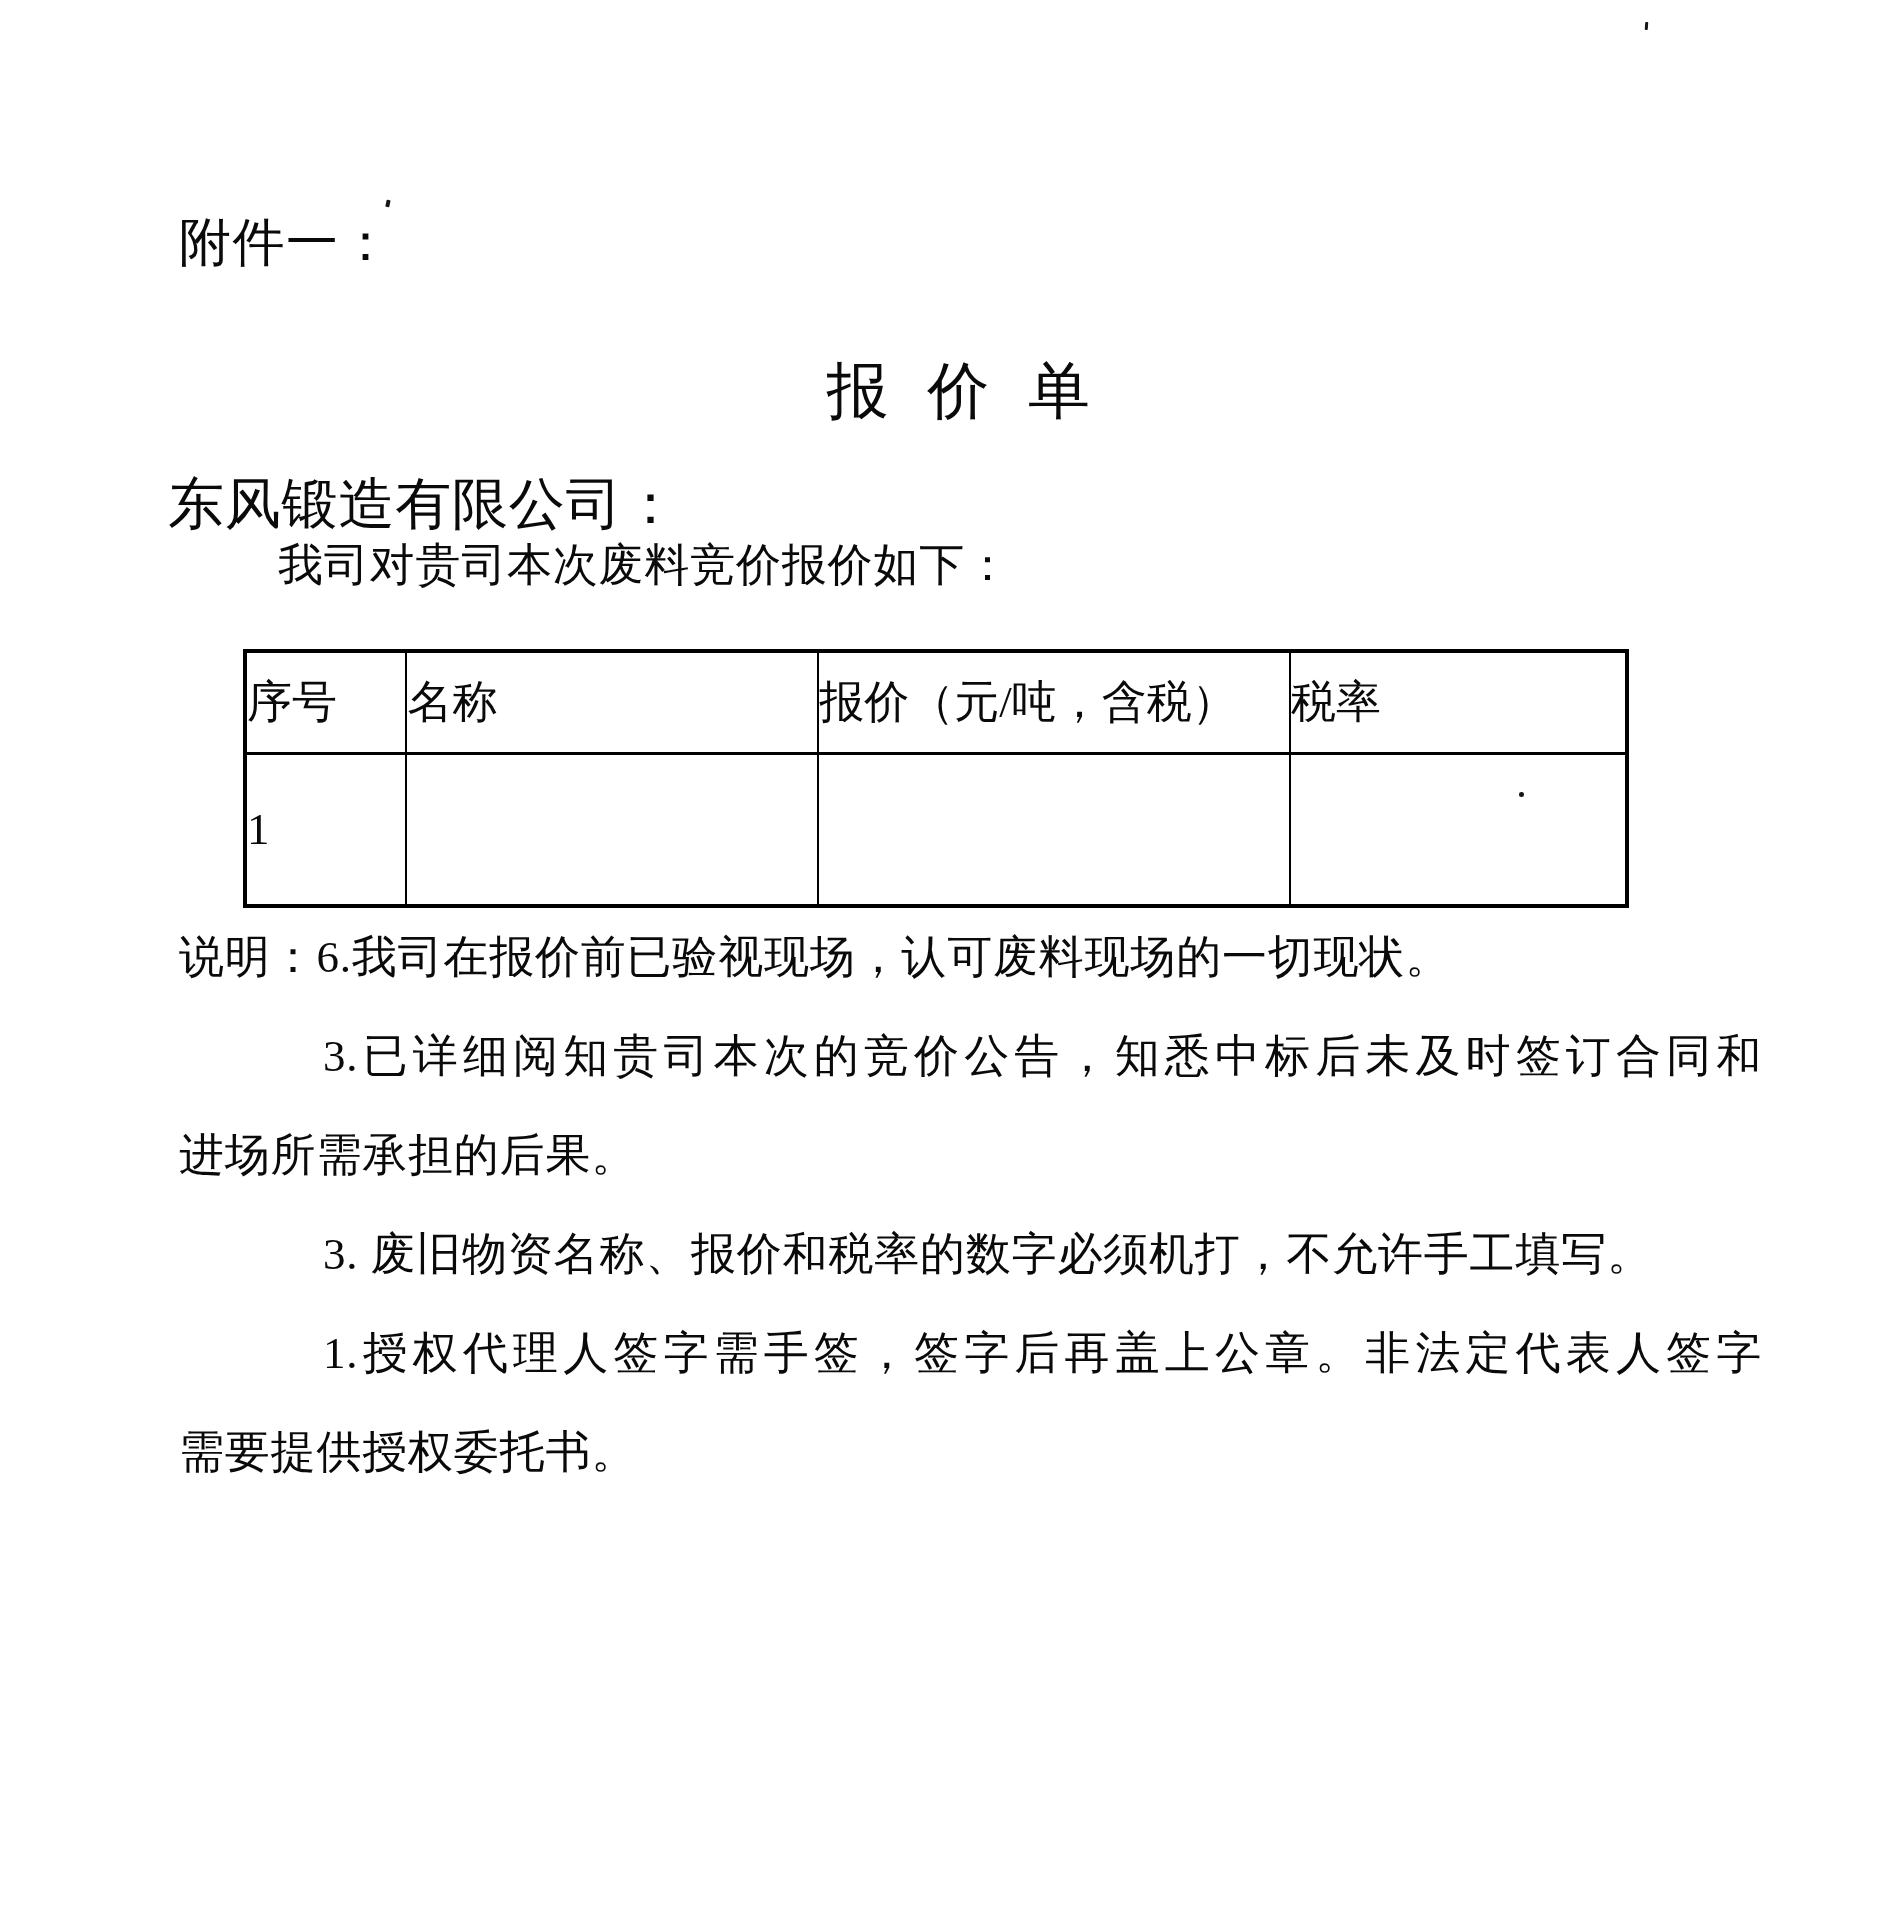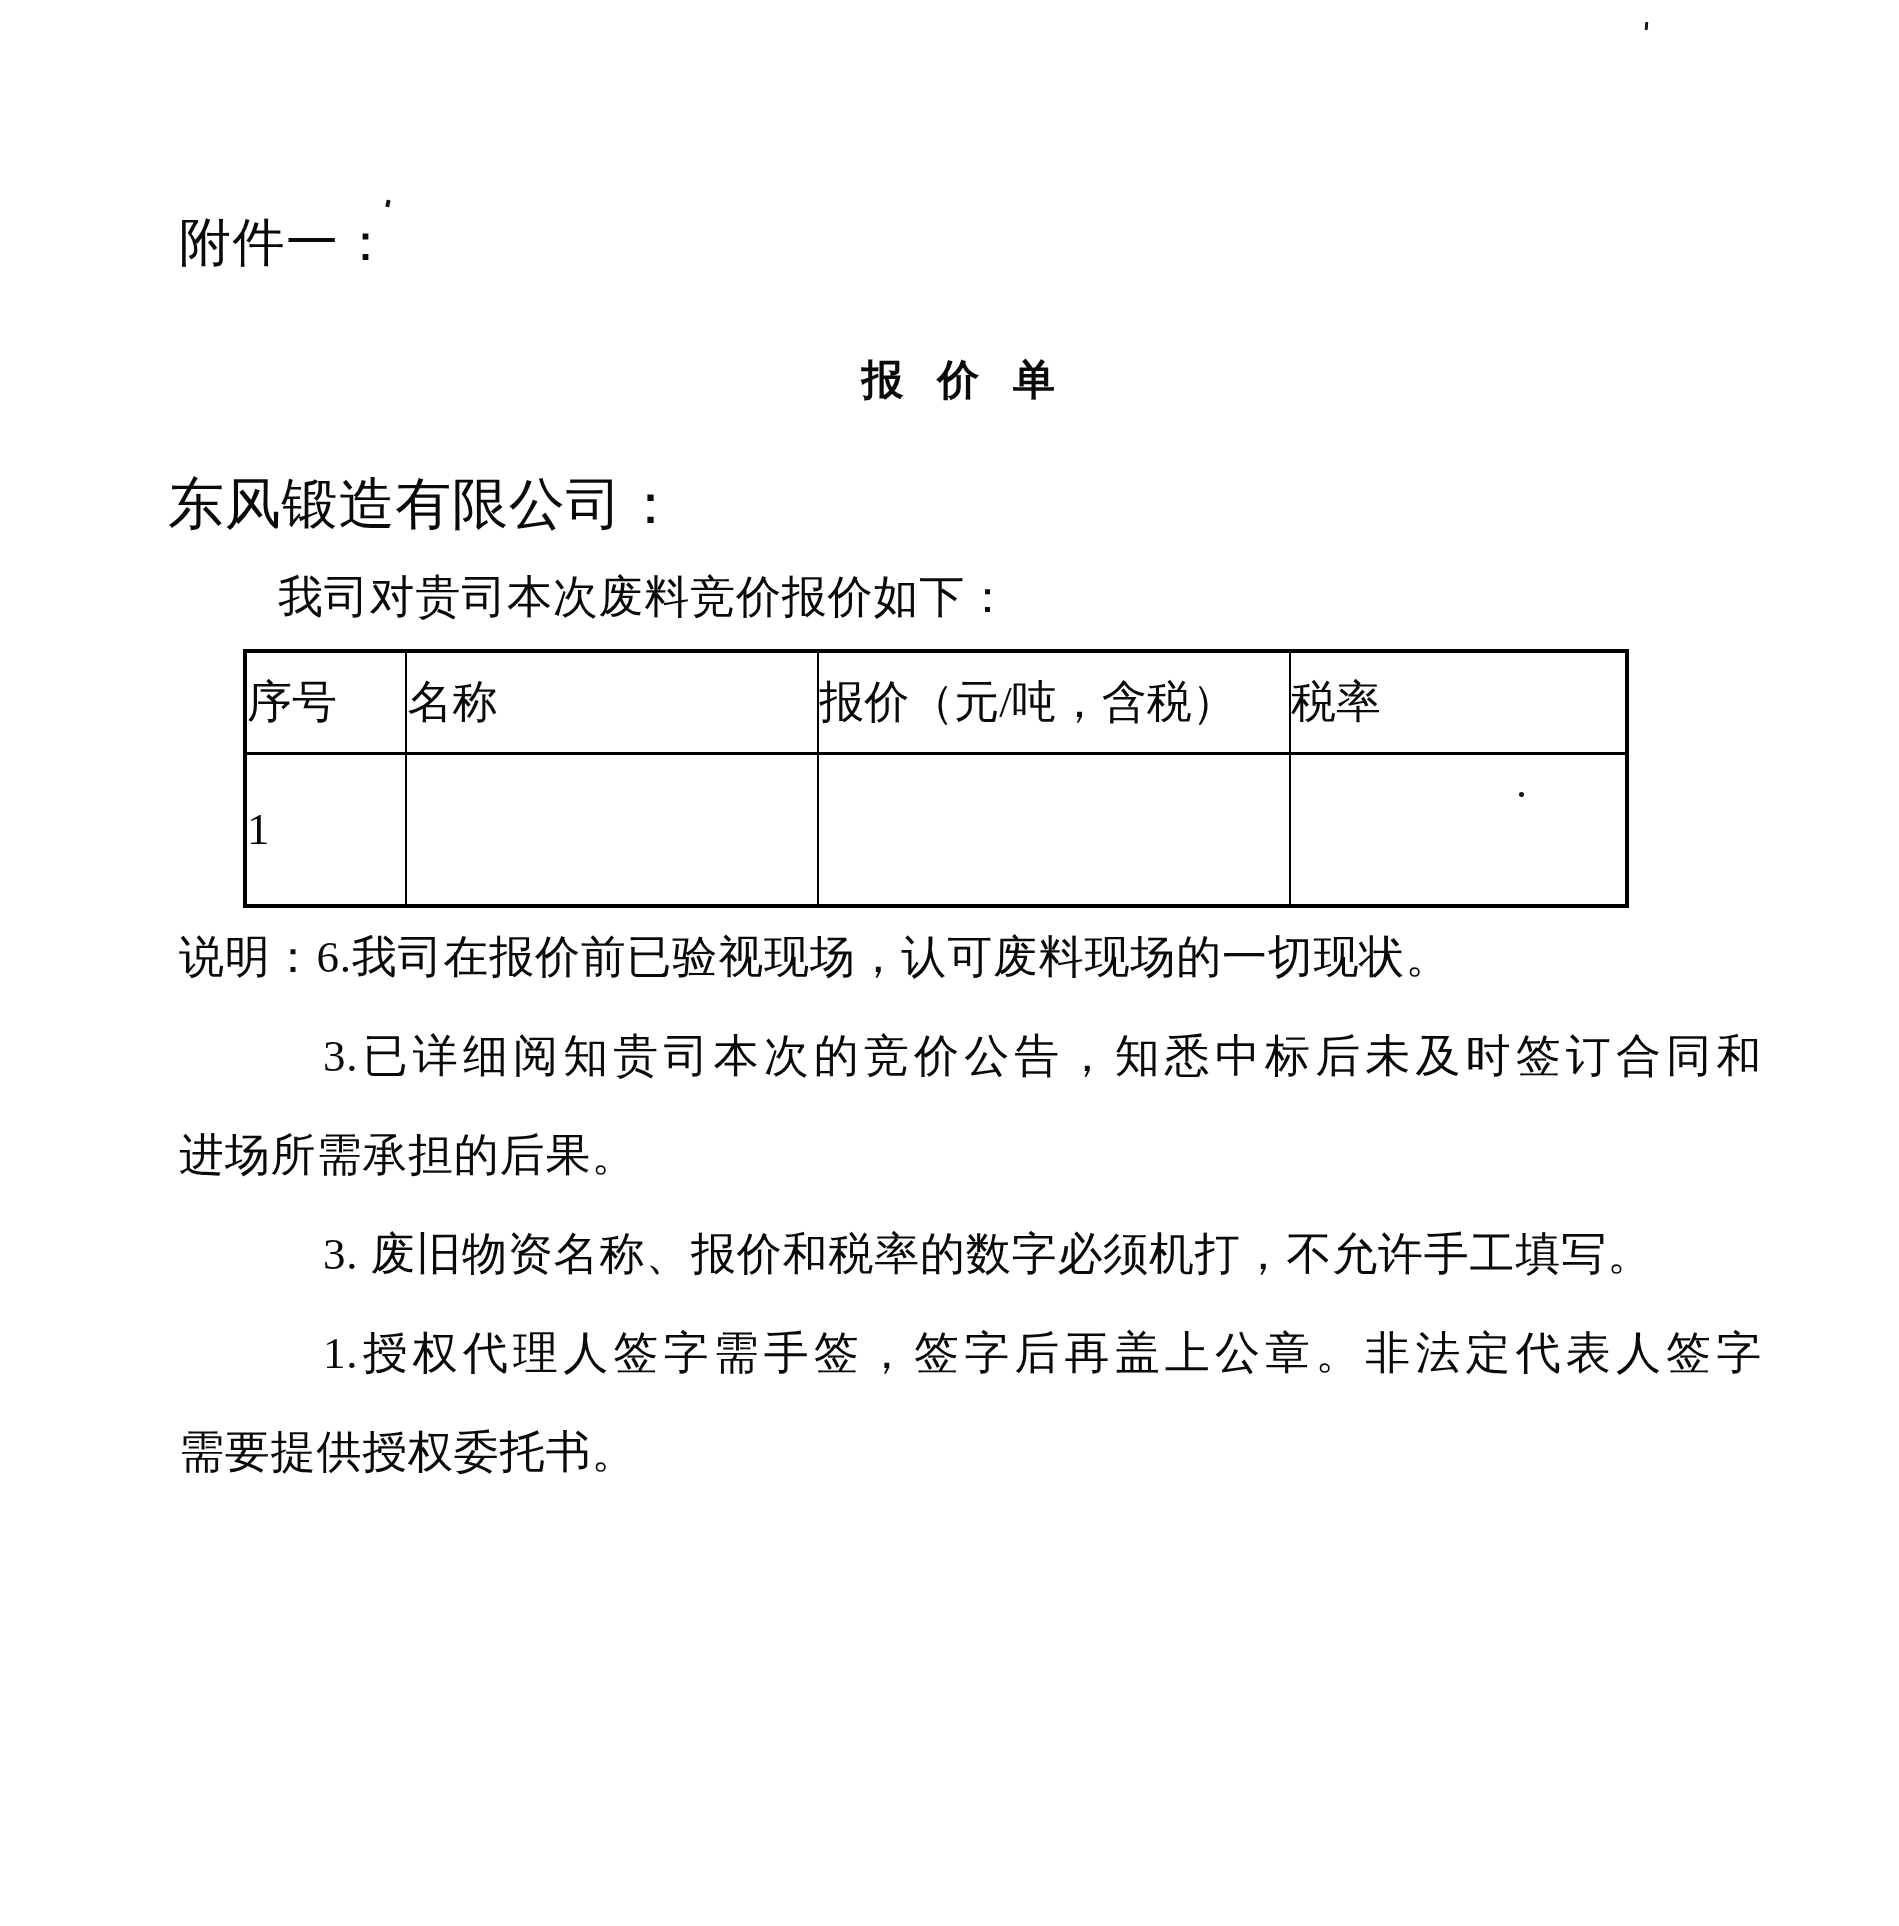--- a/index.html
+++ b/index.html
@@ -25,31 +25,31 @@
   }
 
   
   #title-wrap{
     left:0;top:357px;width:1900px;
     text-align:center;
   }
   #doc-title{
     display:inline-block;
     margin-left:28px;
-    font-size:42px;font-weight:bold;
+    font-size:62px;font-weight:normal;
     letter-spacing:11.6px;line-height:1.1;
   }
 
   
   #salutation{
     left:168px;top:471px;
     font-size:56px;line-height:1.2;letter-spacing:0.8px;
   }
   #intro-line{
-    left:179px;top:570px;
+    left:179px;top:538px;
     width:1618px;
     text-indent:99px;
     font-size:45px;line-height:1.2;letter-spacing:0.8px;
   }
 
   
   #quote-table{
     left:243px;top:649px;
     width:1386px;
     border-collapse:collapse;

